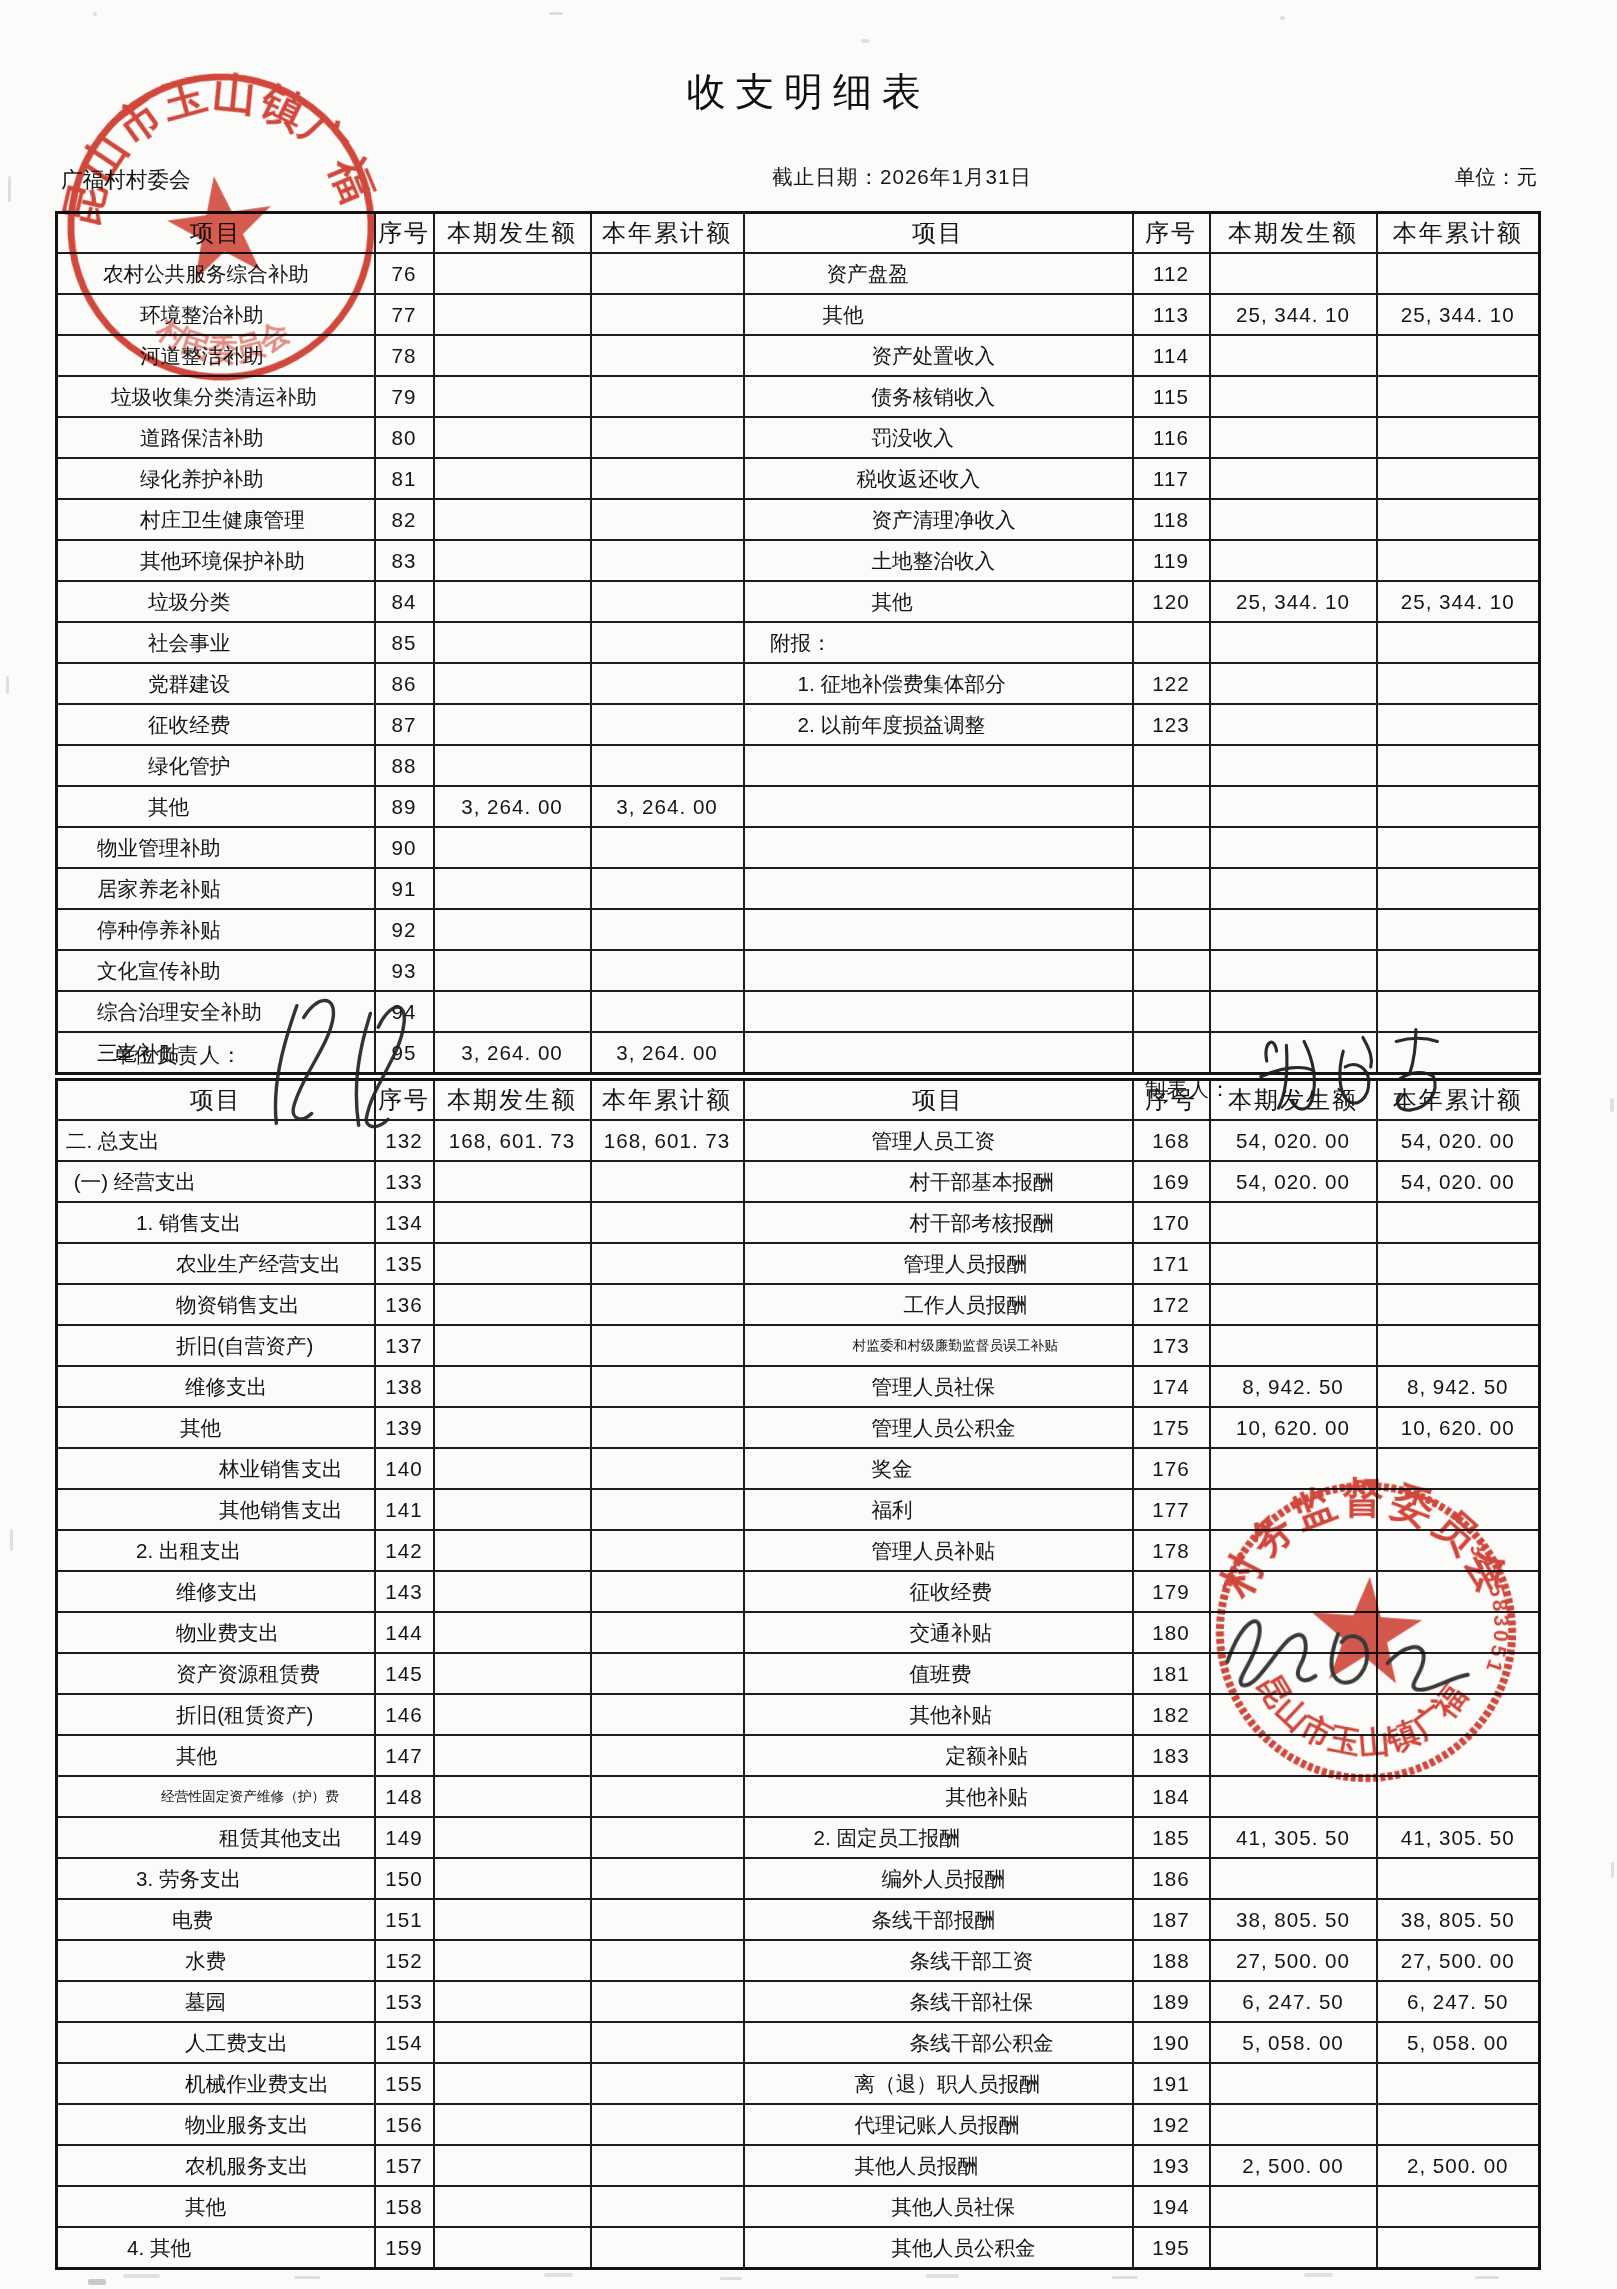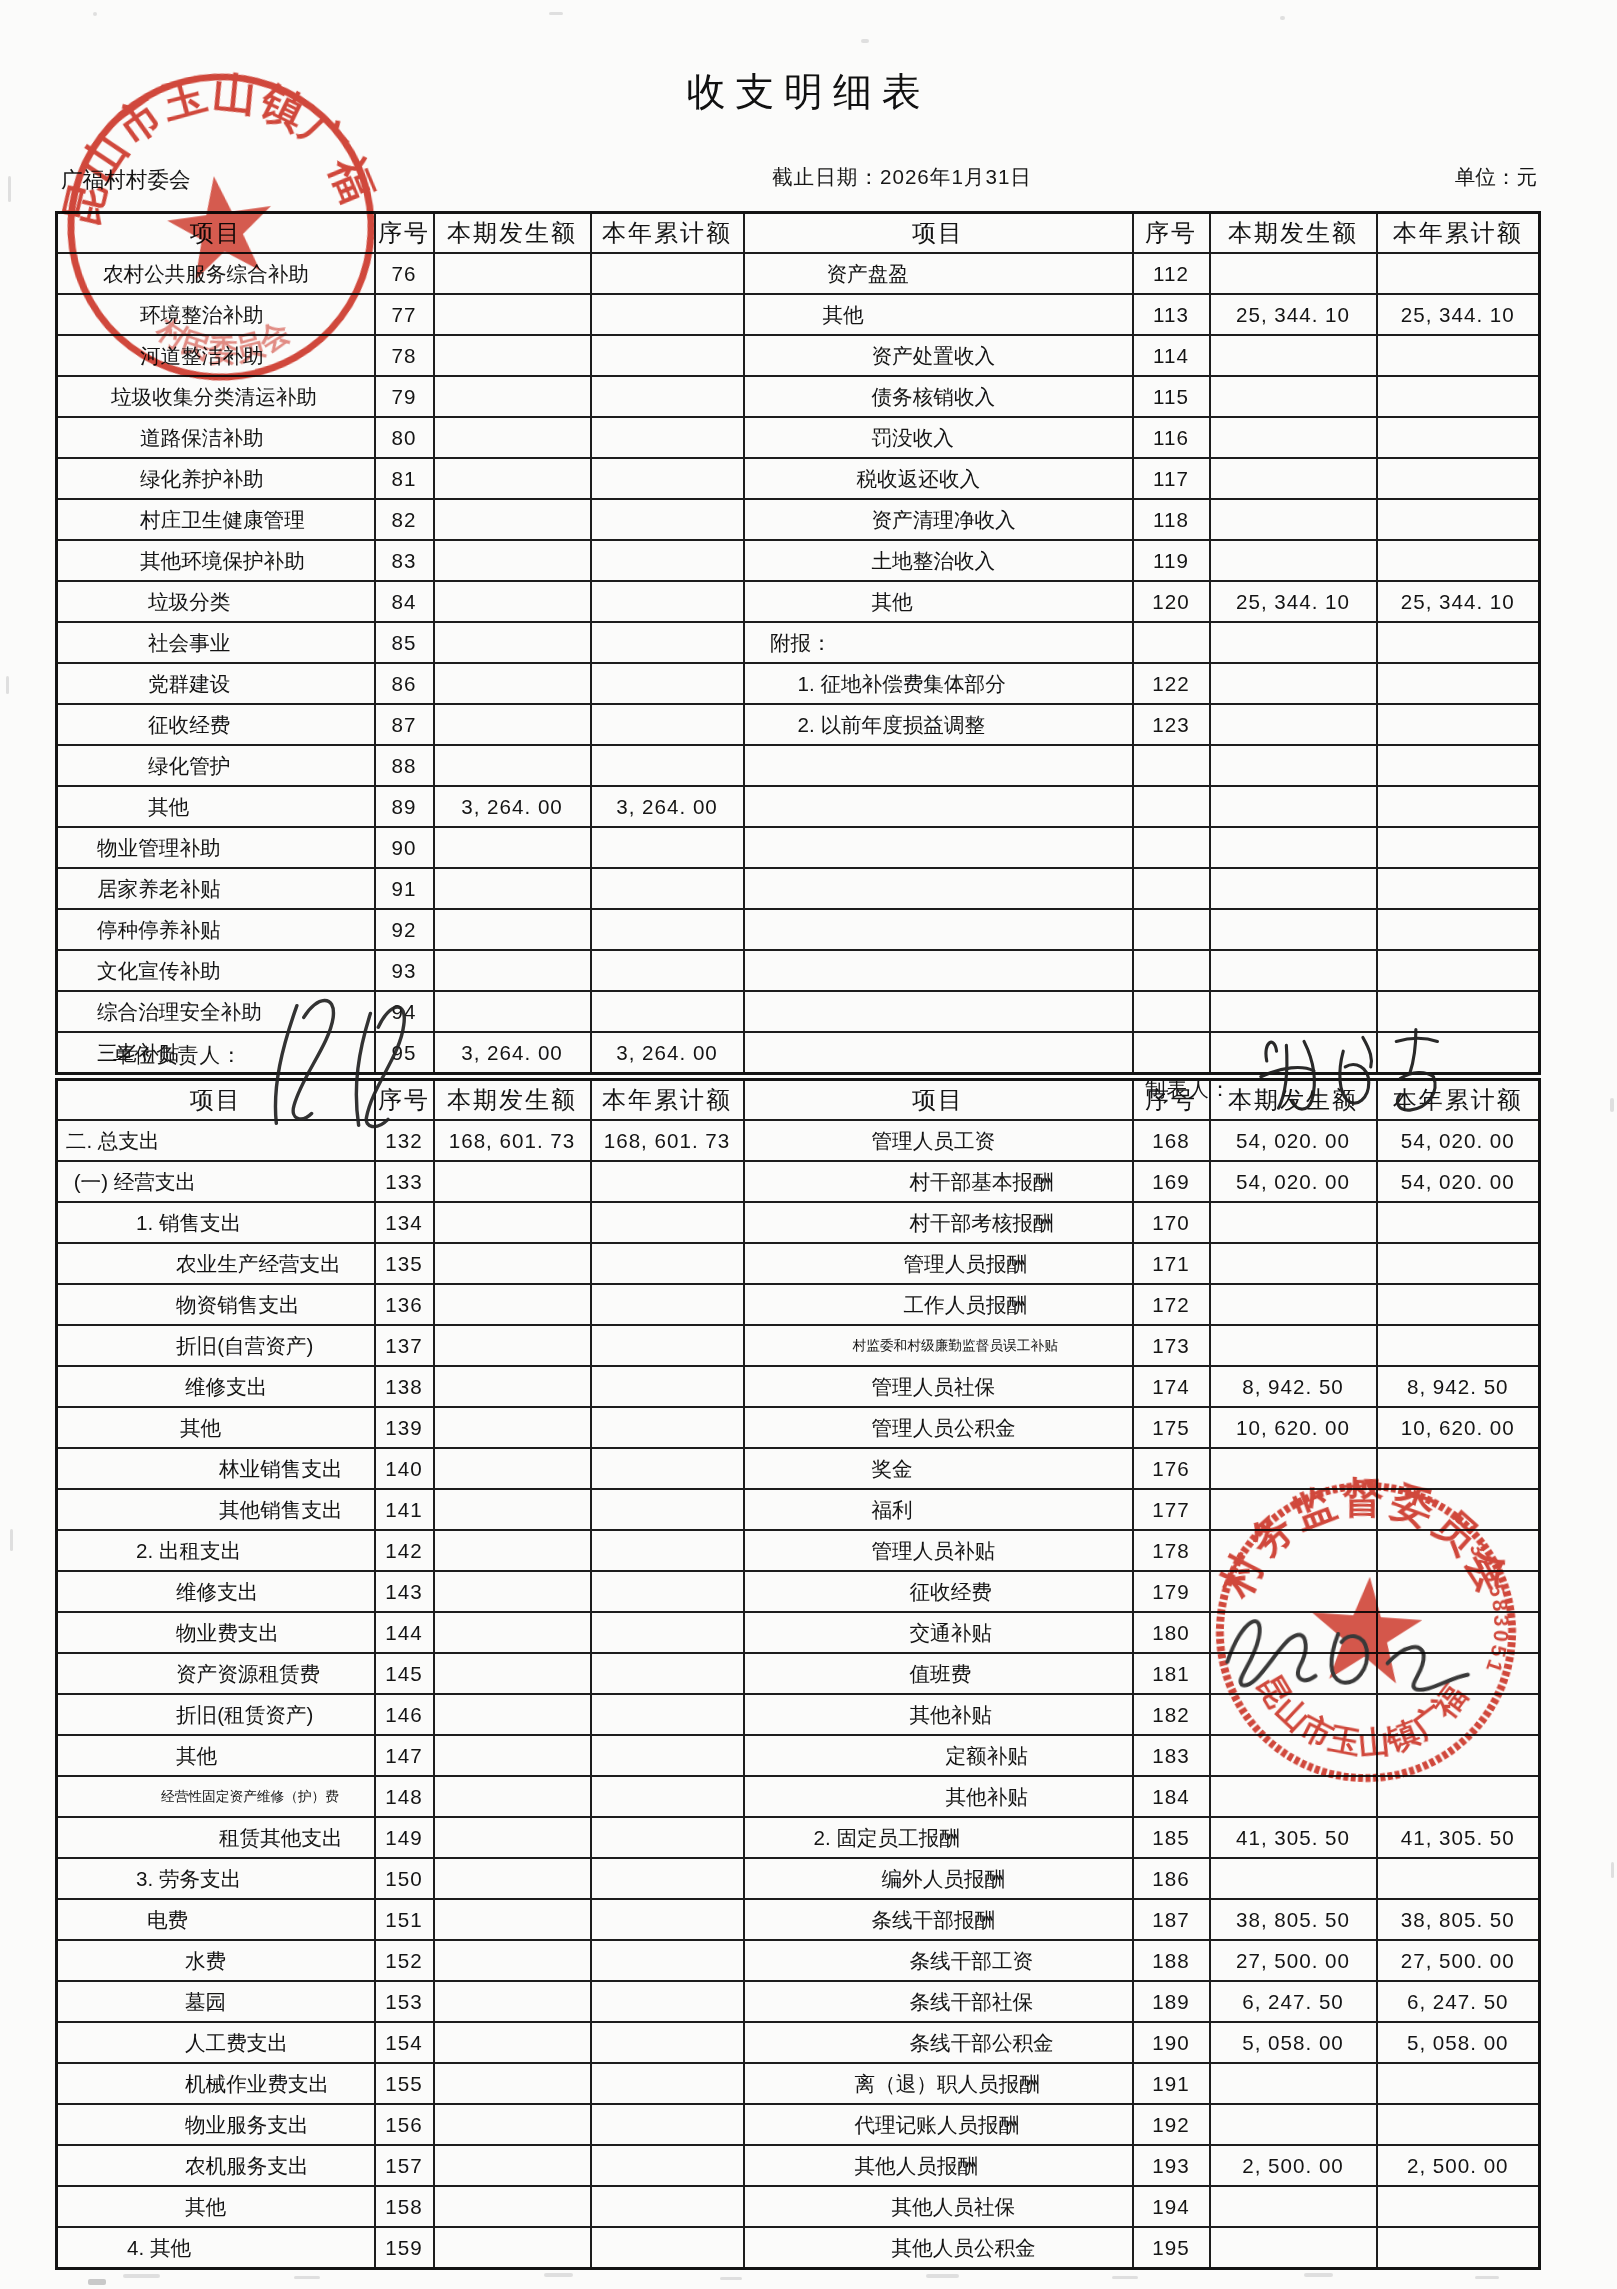--- a/index.html
+++ b/index.html
@@ -481,21 +481,21 @@
         <td class="item" style="padding-left: 78px;">3. 劳务支出</td>
         <td class="num">150</td>
         <td class="amt"></td>
         <td class="amt"></td>
         <td class="item" style="padding-left: 137px;">编外人员报酬</td>
         <td class="num">186</td>
         <td class="amt"></td>
         <td class="amt"></td>
       </tr>
       <tr>
-        <td class="item" style="padding-left: 89px;">电费</td>
+        <td class="item" style="padding-left: 114px;">电费</td>
         <td class="num">151</td>
         <td class="amt"></td>
         <td class="amt"></td>
         <td class="item" style="padding-left: 127px;">条线干部报酬</td>
         <td class="num">187</td>
         <td class="amt">38, 805. 50</td>
         <td class="amt">38, 805. 50</td>
       </tr>
       <tr>
         <td class="item" style="padding-left: 127px;">水费</td>

